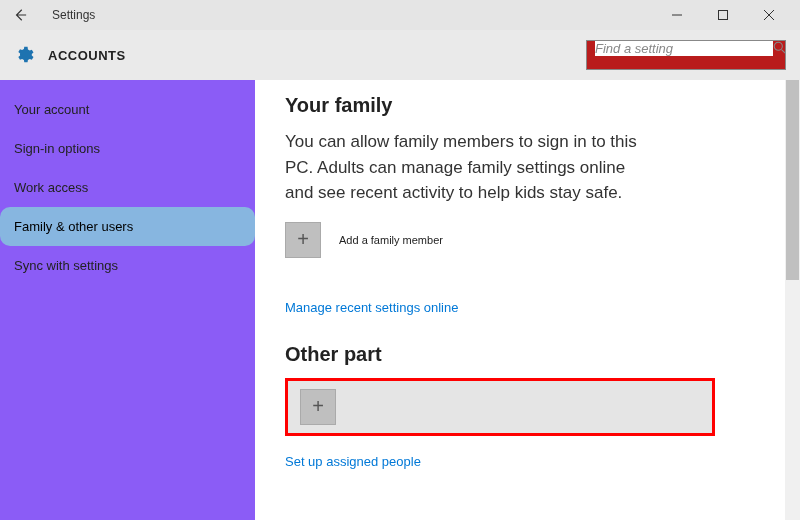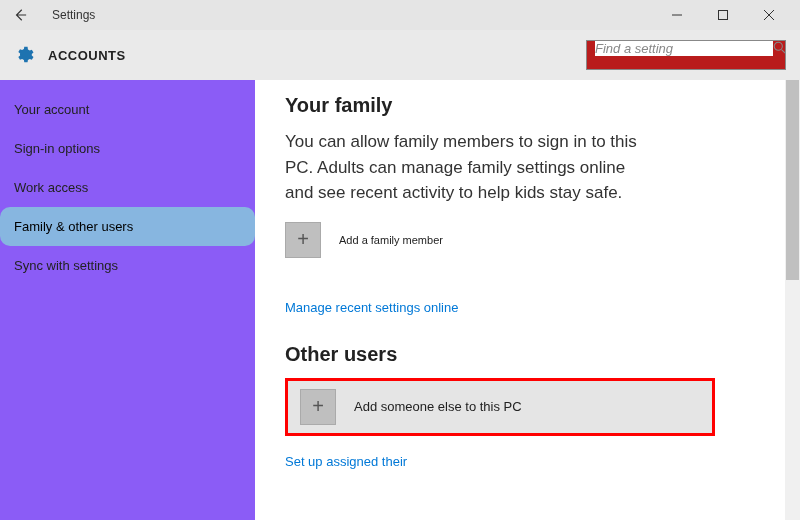--- a/index.html
+++ b/index.html
@@ -275,27 +275,26 @@
     <h2>Your family</h2>
     <p>You can allow family members to sign in to this PC. Adults can manage family settings online and see recent activity to help kids stay safe.</p>
 
     <div class="add-row">
       <div class="plus-box">+</div>
       <div class="label">Add a family member</div>
     </div>
 
     <div><span class="link">Manage recent settings online</span></div>
 
-    <h2>Other users</h2>
+    <h2>Other part</h2>
 
     <div class="highlighted-row">
       <div class="plus-box">+</div>
-      <div class="label">Add someone else to this PC</div>
-    </div>
-
-    <div><span class="link">Set up assigned their</span></div>
+    </div>
+
+    <div><span class="link">Set up assigned people</span></div>
 
   </div>
 
   <div class="scrollbar-track">
     <div class="scrollbar-thumb"></div>
   </div>
 </div>
 
 </body></html>

